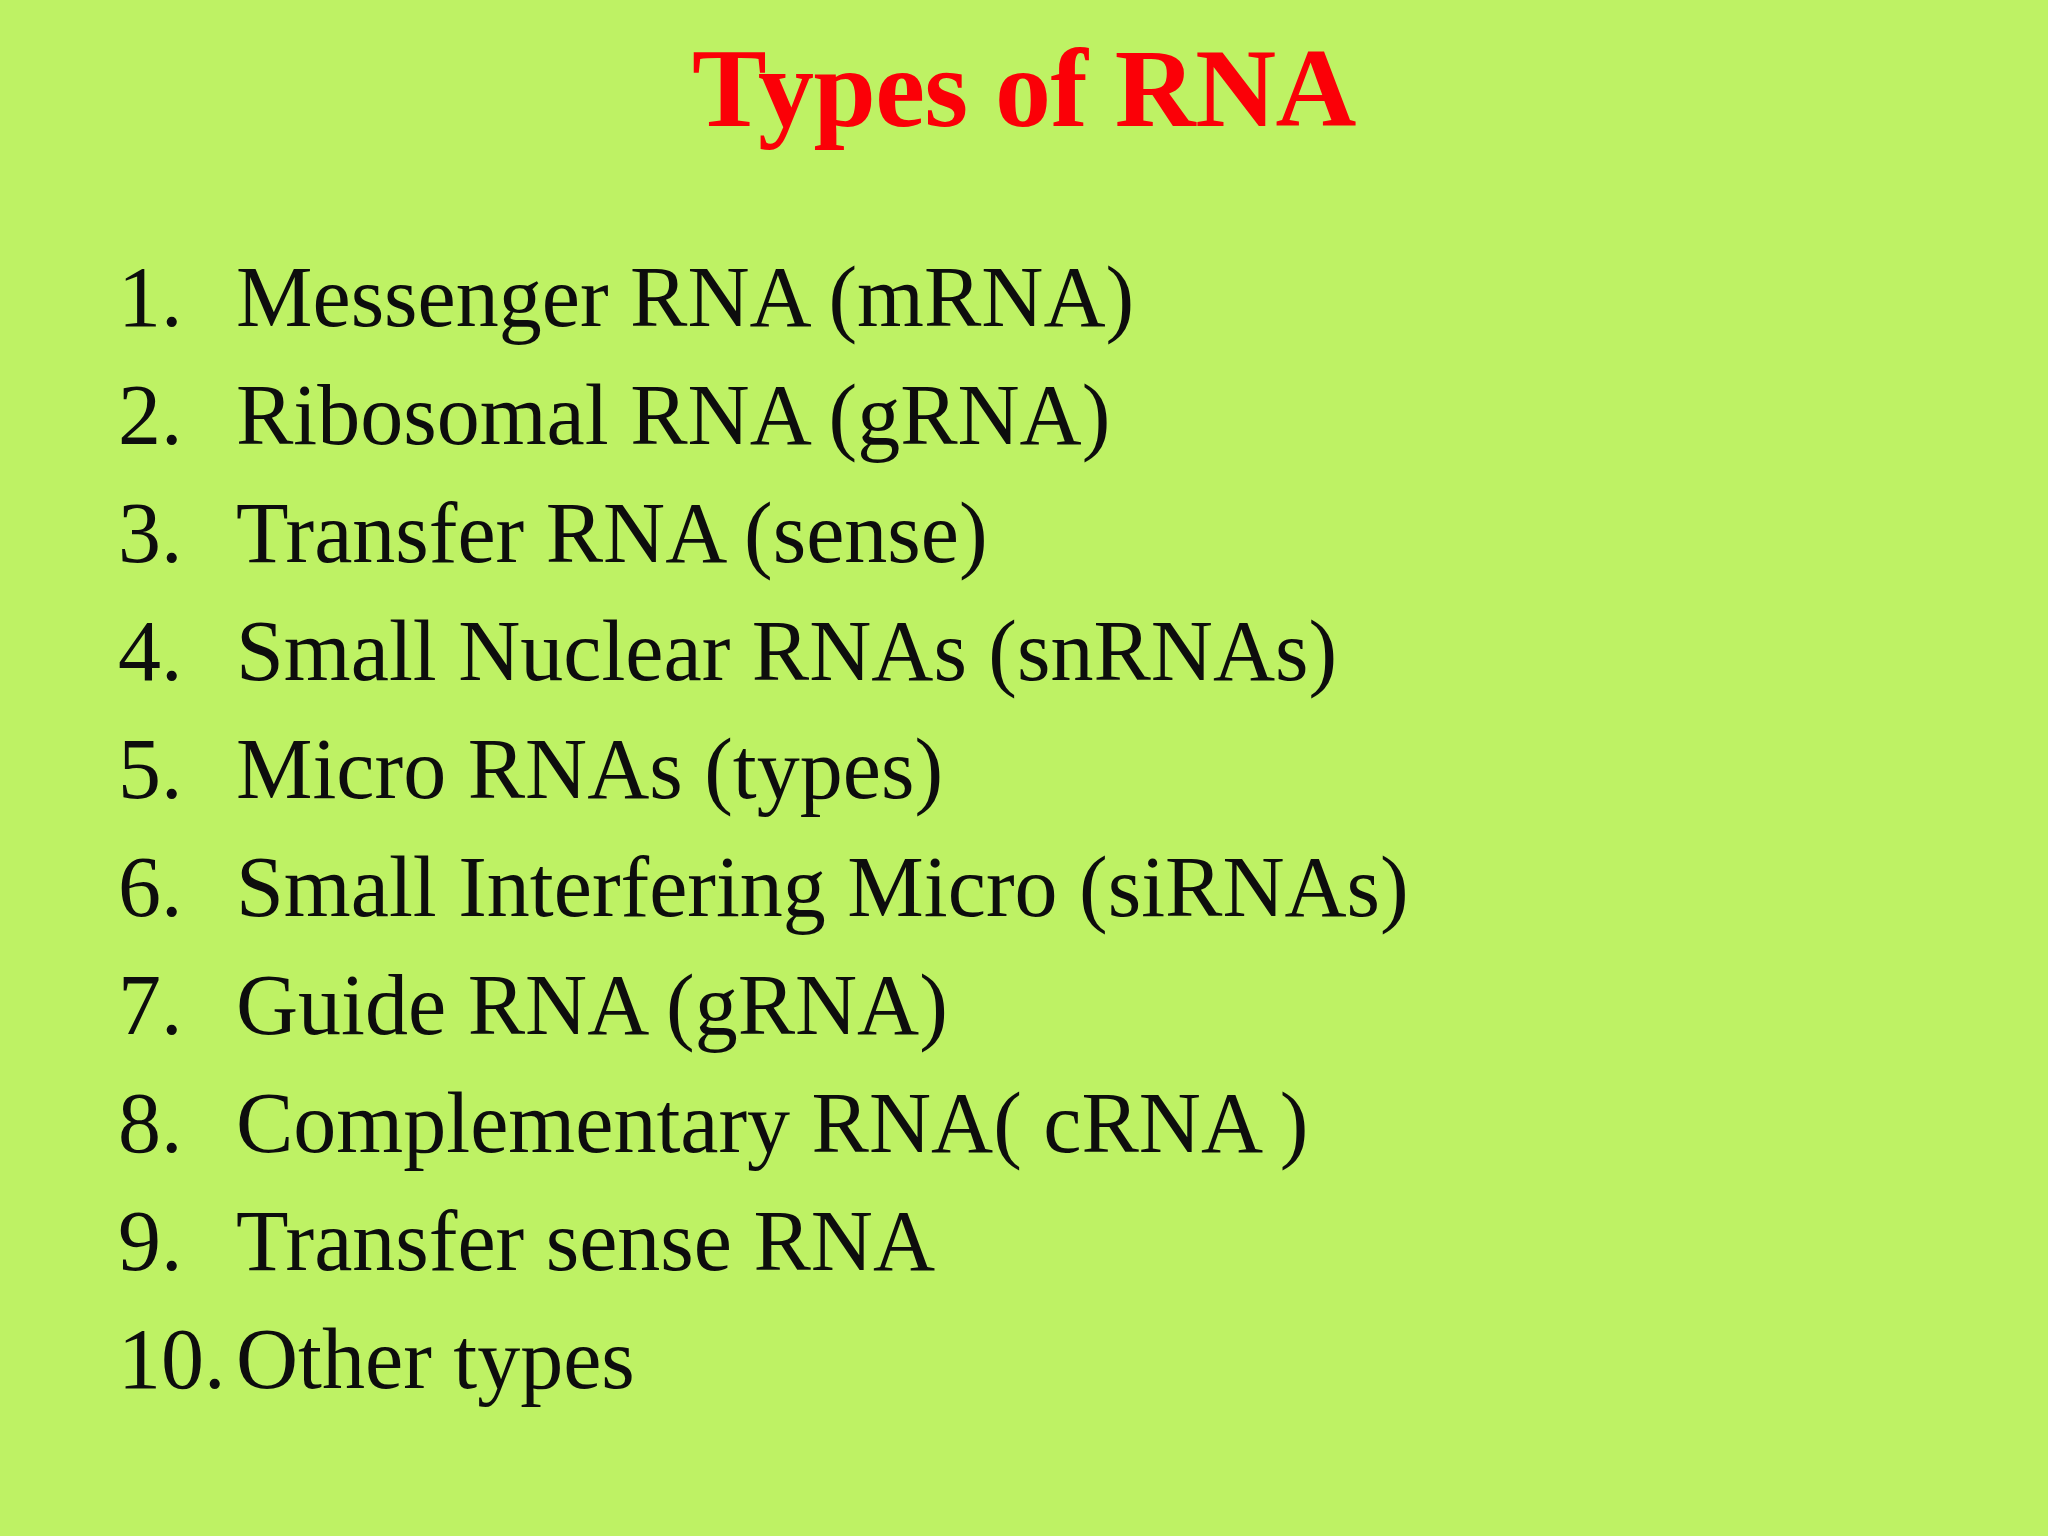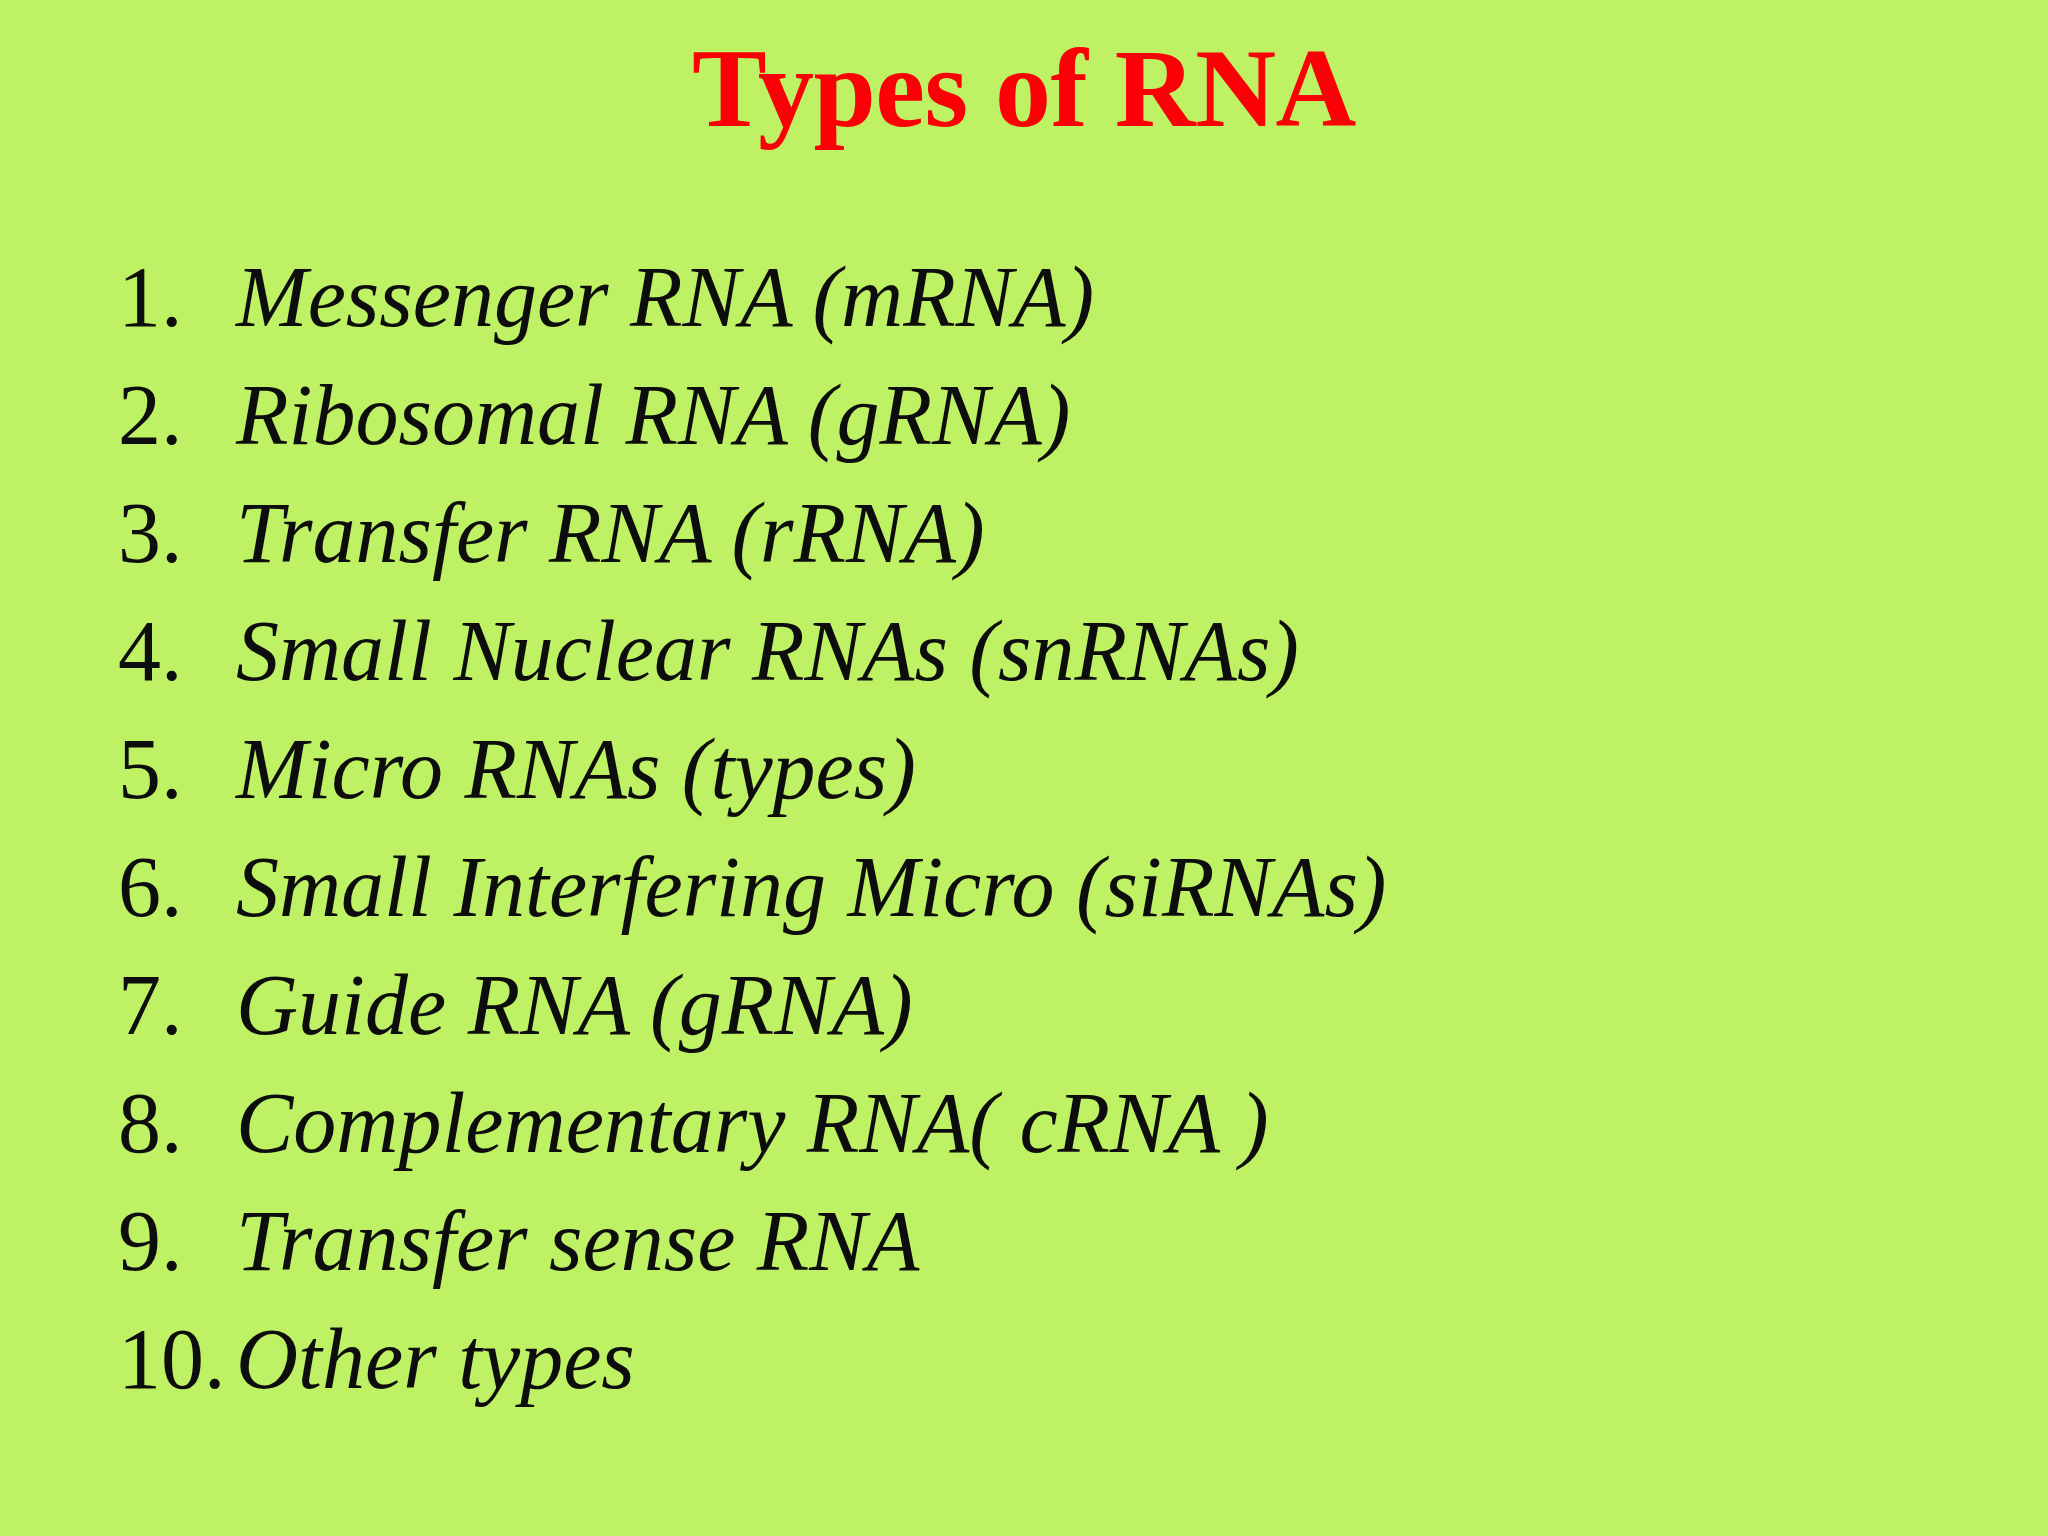--- a/index.html
+++ b/index.html
@@ -64,21 +64,20 @@
     text-align: left;
     font-size: 86px;
     color: #0d0d0d;
   }
 
   .row-label {
     flex: 0 0 auto;
     font-size: 86px;
     color: #0d0d0d;
     white-space: pre;
-    font-style: italic;
   }
 </style>
 </head>
 <body>
 
 <div class="slide">
 
   <div class="slide-title">Types of RNA</div>
 
   <div class="rna-list">
@@ -88,21 +87,21 @@
       <span class="row-label">Messenger RNA (mRNA)</span>
     </div>
 
     <div class="list-row">
       <span class="row-number">2.</span>
       <span class="row-label">Ribosomal RNA (gRNA)</span>
     </div>
 
     <div class="list-row">
       <span class="row-number">3.</span>
-      <span class="row-label">Transfer RNA (rRNA)</span>
+      <span class="row-label">Transfer RNA (sense)</span>
     </div>
 
     <div class="list-row">
       <span class="row-number">4.</span>
       <span class="row-label">Small Nuclear RNAs (snRNAs)</span>
     </div>
 
     <div class="list-row">
       <span class="row-number">5.</span>
       <span class="row-label">Micro RNAs (types)</span>

